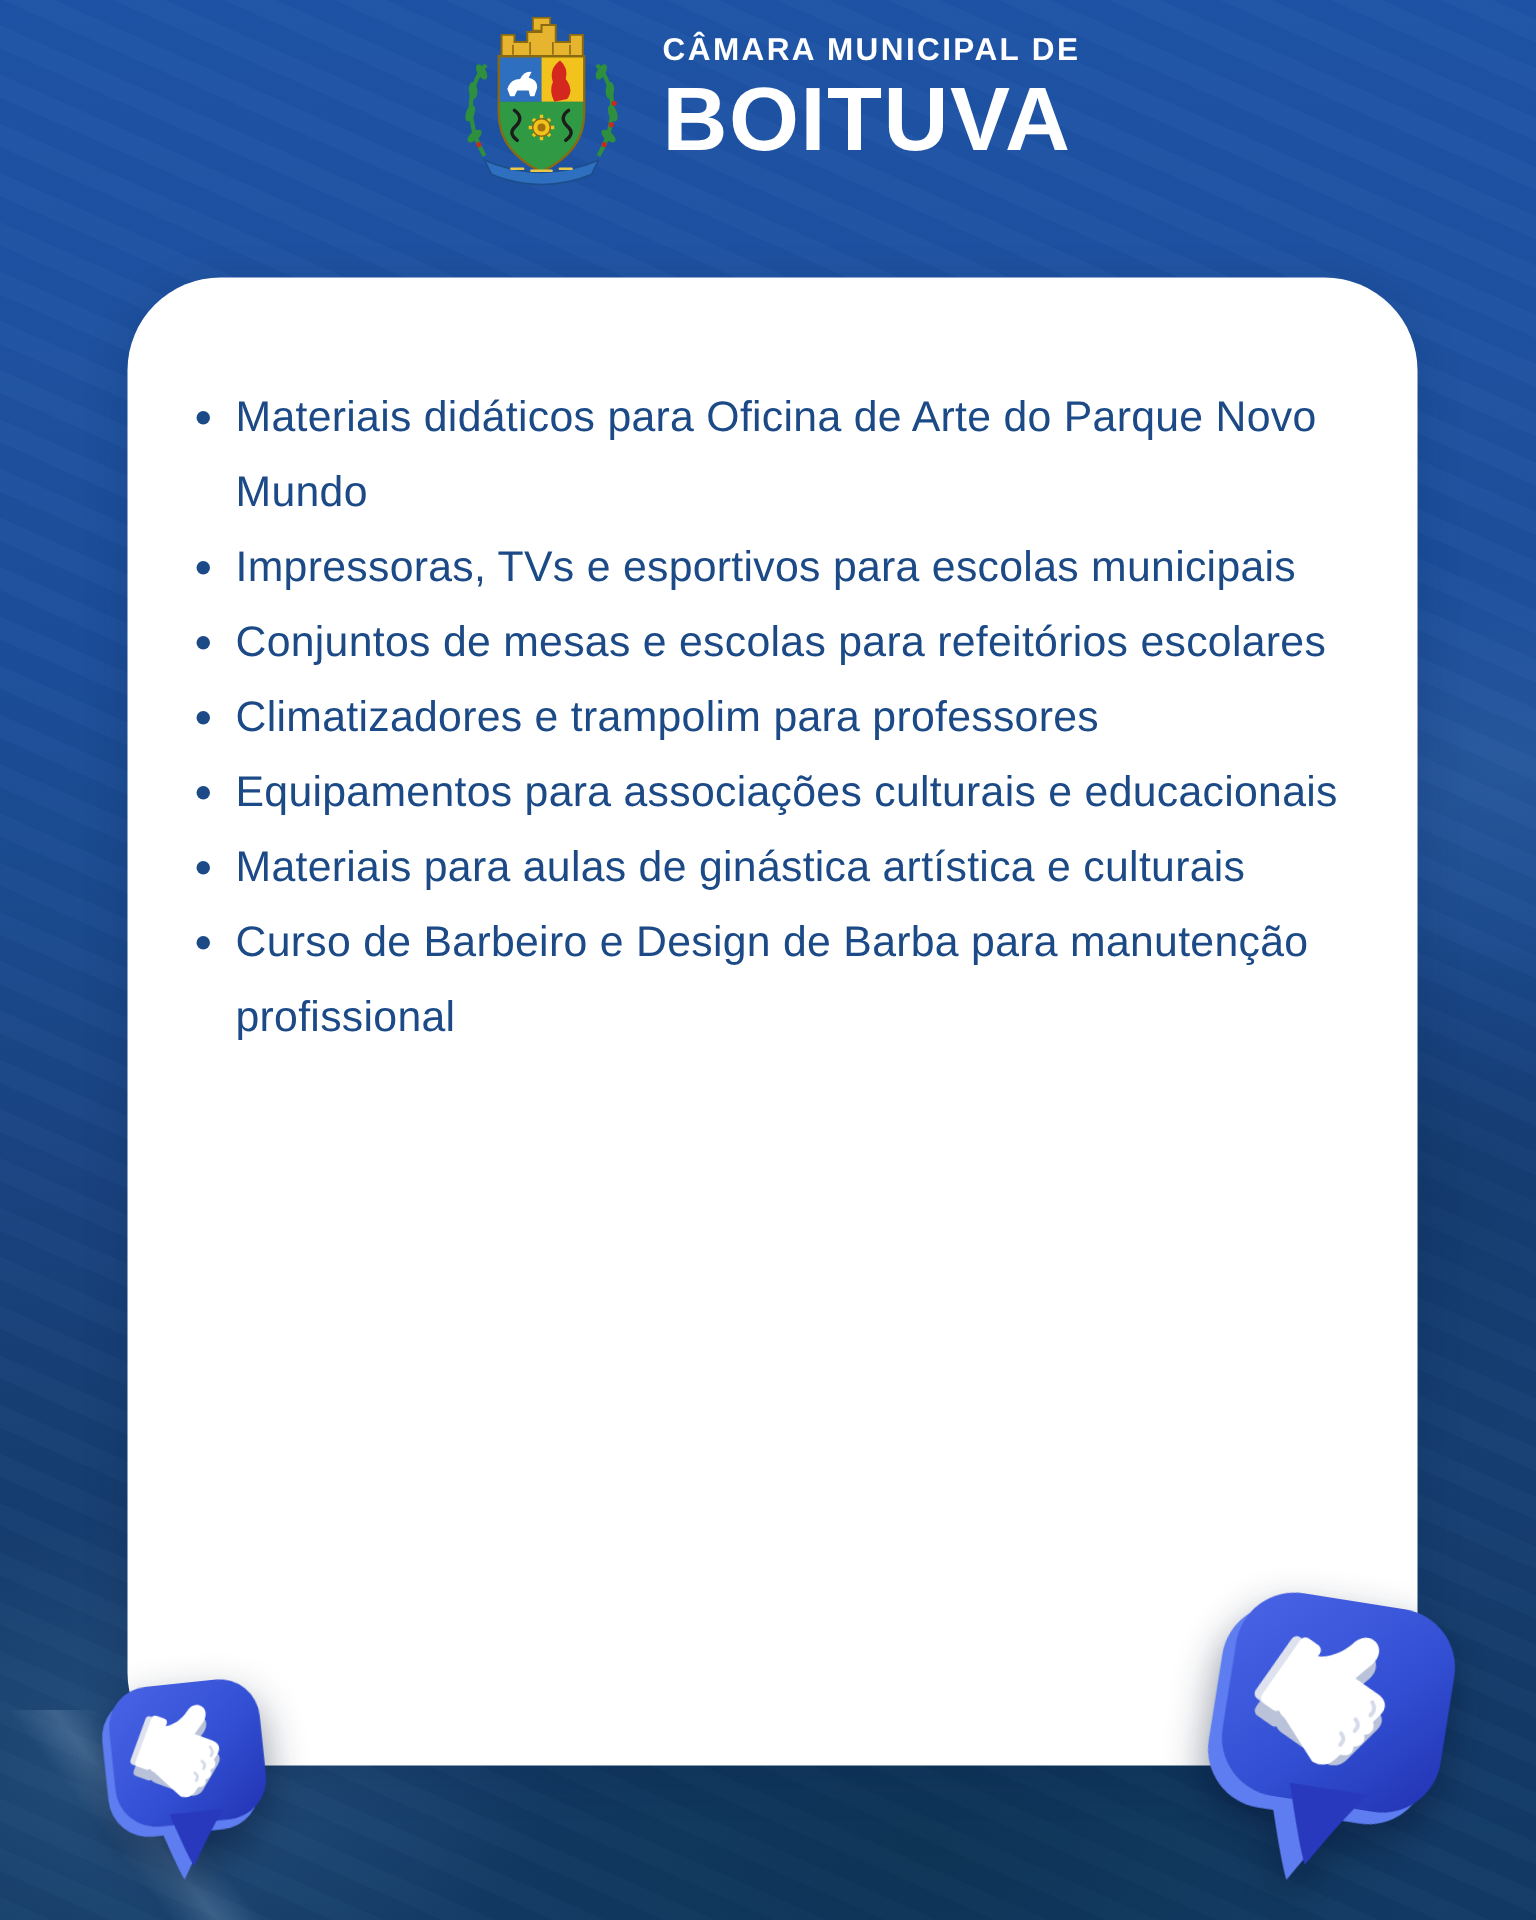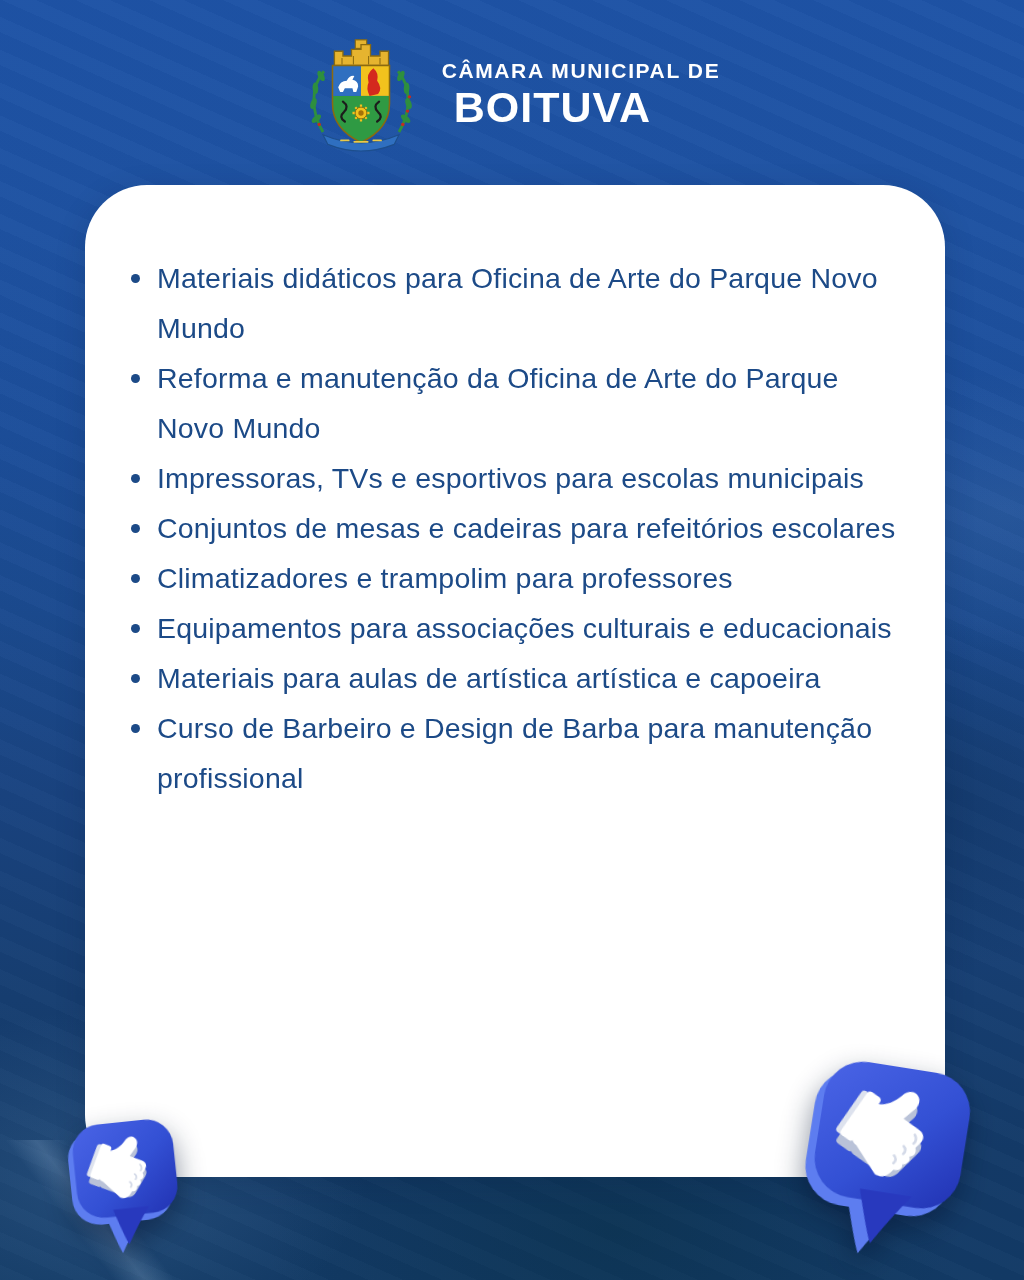--- a/index.html
+++ b/index.html
@@ -24,30 +24,30 @@
       radial-gradient(300px 200px at 98% 40%, rgba(140,180,220,.10), rgba(140,180,220,0) 70%),
       repeating-linear-gradient(24deg, rgba(255,255,255,.015) 0 14px, rgba(0,0,0,.02) 14px 30px);
   }
   .road{
     position:absolute;left:-40px;top:1140px;width:300px;height:180px;z-index:1;
     background:linear-gradient(52deg, rgba(170,200,230,0) 42%, rgba(170,200,230,.22) 49%, rgba(170,200,230,0) 56%);
   }
 
   
   .header{
-    position:absolute;top:36px;left:0;width:100%;z-index:3;
+    position:absolute;top:8px;left:0;width:100%;z-index:3;
     display:flex;justify-content:center;align-items:center;gap:24px;
   }
   .crest{width:114px;height:116px;flex:0 0 auto;}
   .header-text{display:flex;flex-direction:column;align-items:flex-start;}
   .org-line1{
     color:#FFFFFF;font-size:21px;font-weight:600;letter-spacing:1.6px;line-height:1.2;
   }
   .org-line2{
-    color:#FFFFFF;font-size:43px;font-weight:800;letter-spacing:1px;line-height:1.05;margin-top:1px;margin-left:12px;
+    color:#FFFFFF;font-size:60px;font-weight:800;letter-spacing:1px;line-height:1.05;margin-top:1px;
   }
 
   
   .card{
     position:absolute;left:85px;top:185px;width:860px;height:992px;z-index:2;
     background:#FFFFFF;border-radius:62px;
     box-shadow:0 8px 30px rgba(6,25,60,.18);
     padding:68px 79px 0 45px;box-sizing:border-box;
   }
   .item-list{list-style:none;margin:0;padding:0;width:775px;}
@@ -137,26 +137,25 @@
   </svg>
   <div class="header-text">
     <div class="org-line1">CÂMARA MUNICIPAL DE</div>
     <div class="org-line2">BOITUVA</div>
   </div>
 </div>
 
 <div class="card">
   <ul class="item-list">
     <li>Materiais didáticos para Oficina de Arte do Parque Novo Mundo</li>
-    <li>Reforma e manutenção da Oficina de Arte do Parque Novo Mundo</li>
     <li>Impressoras, TVs e esportivos para escolas municipais</li>
-    <li>Conjuntos de mesas e cadeiras para refeitórios escolares</li>
+    <li>Conjuntos de mesas e escolas para refeitórios escolares</li>
     <li>Climatizadores e trampolim para professores</li>
     <li>Equipamentos para associações culturais e educacionais</li>
-    <li>Materiais para aulas de artística artística e capoeira</li>
+    <li>Materiais para aulas de ginástica artística e culturais</li>
     <li>Curso de Barbeiro e Design de Barba para manutenção profissional</li>
   </ul>
 </div>
 
 <svg class="bubble bubble-left" viewBox="0 0 140 160" aria-hidden="true">
   <defs>
     <linearGradient id="bgrad1" x1="0" y1="0" x2="1" y2="1">
       <stop offset="0" stop-color="#4A64E6"></stop>
       <stop offset="55%" stop-color="#3350D4"></stop>
       <stop offset="100%" stop-color="#2132B2"></stop>

